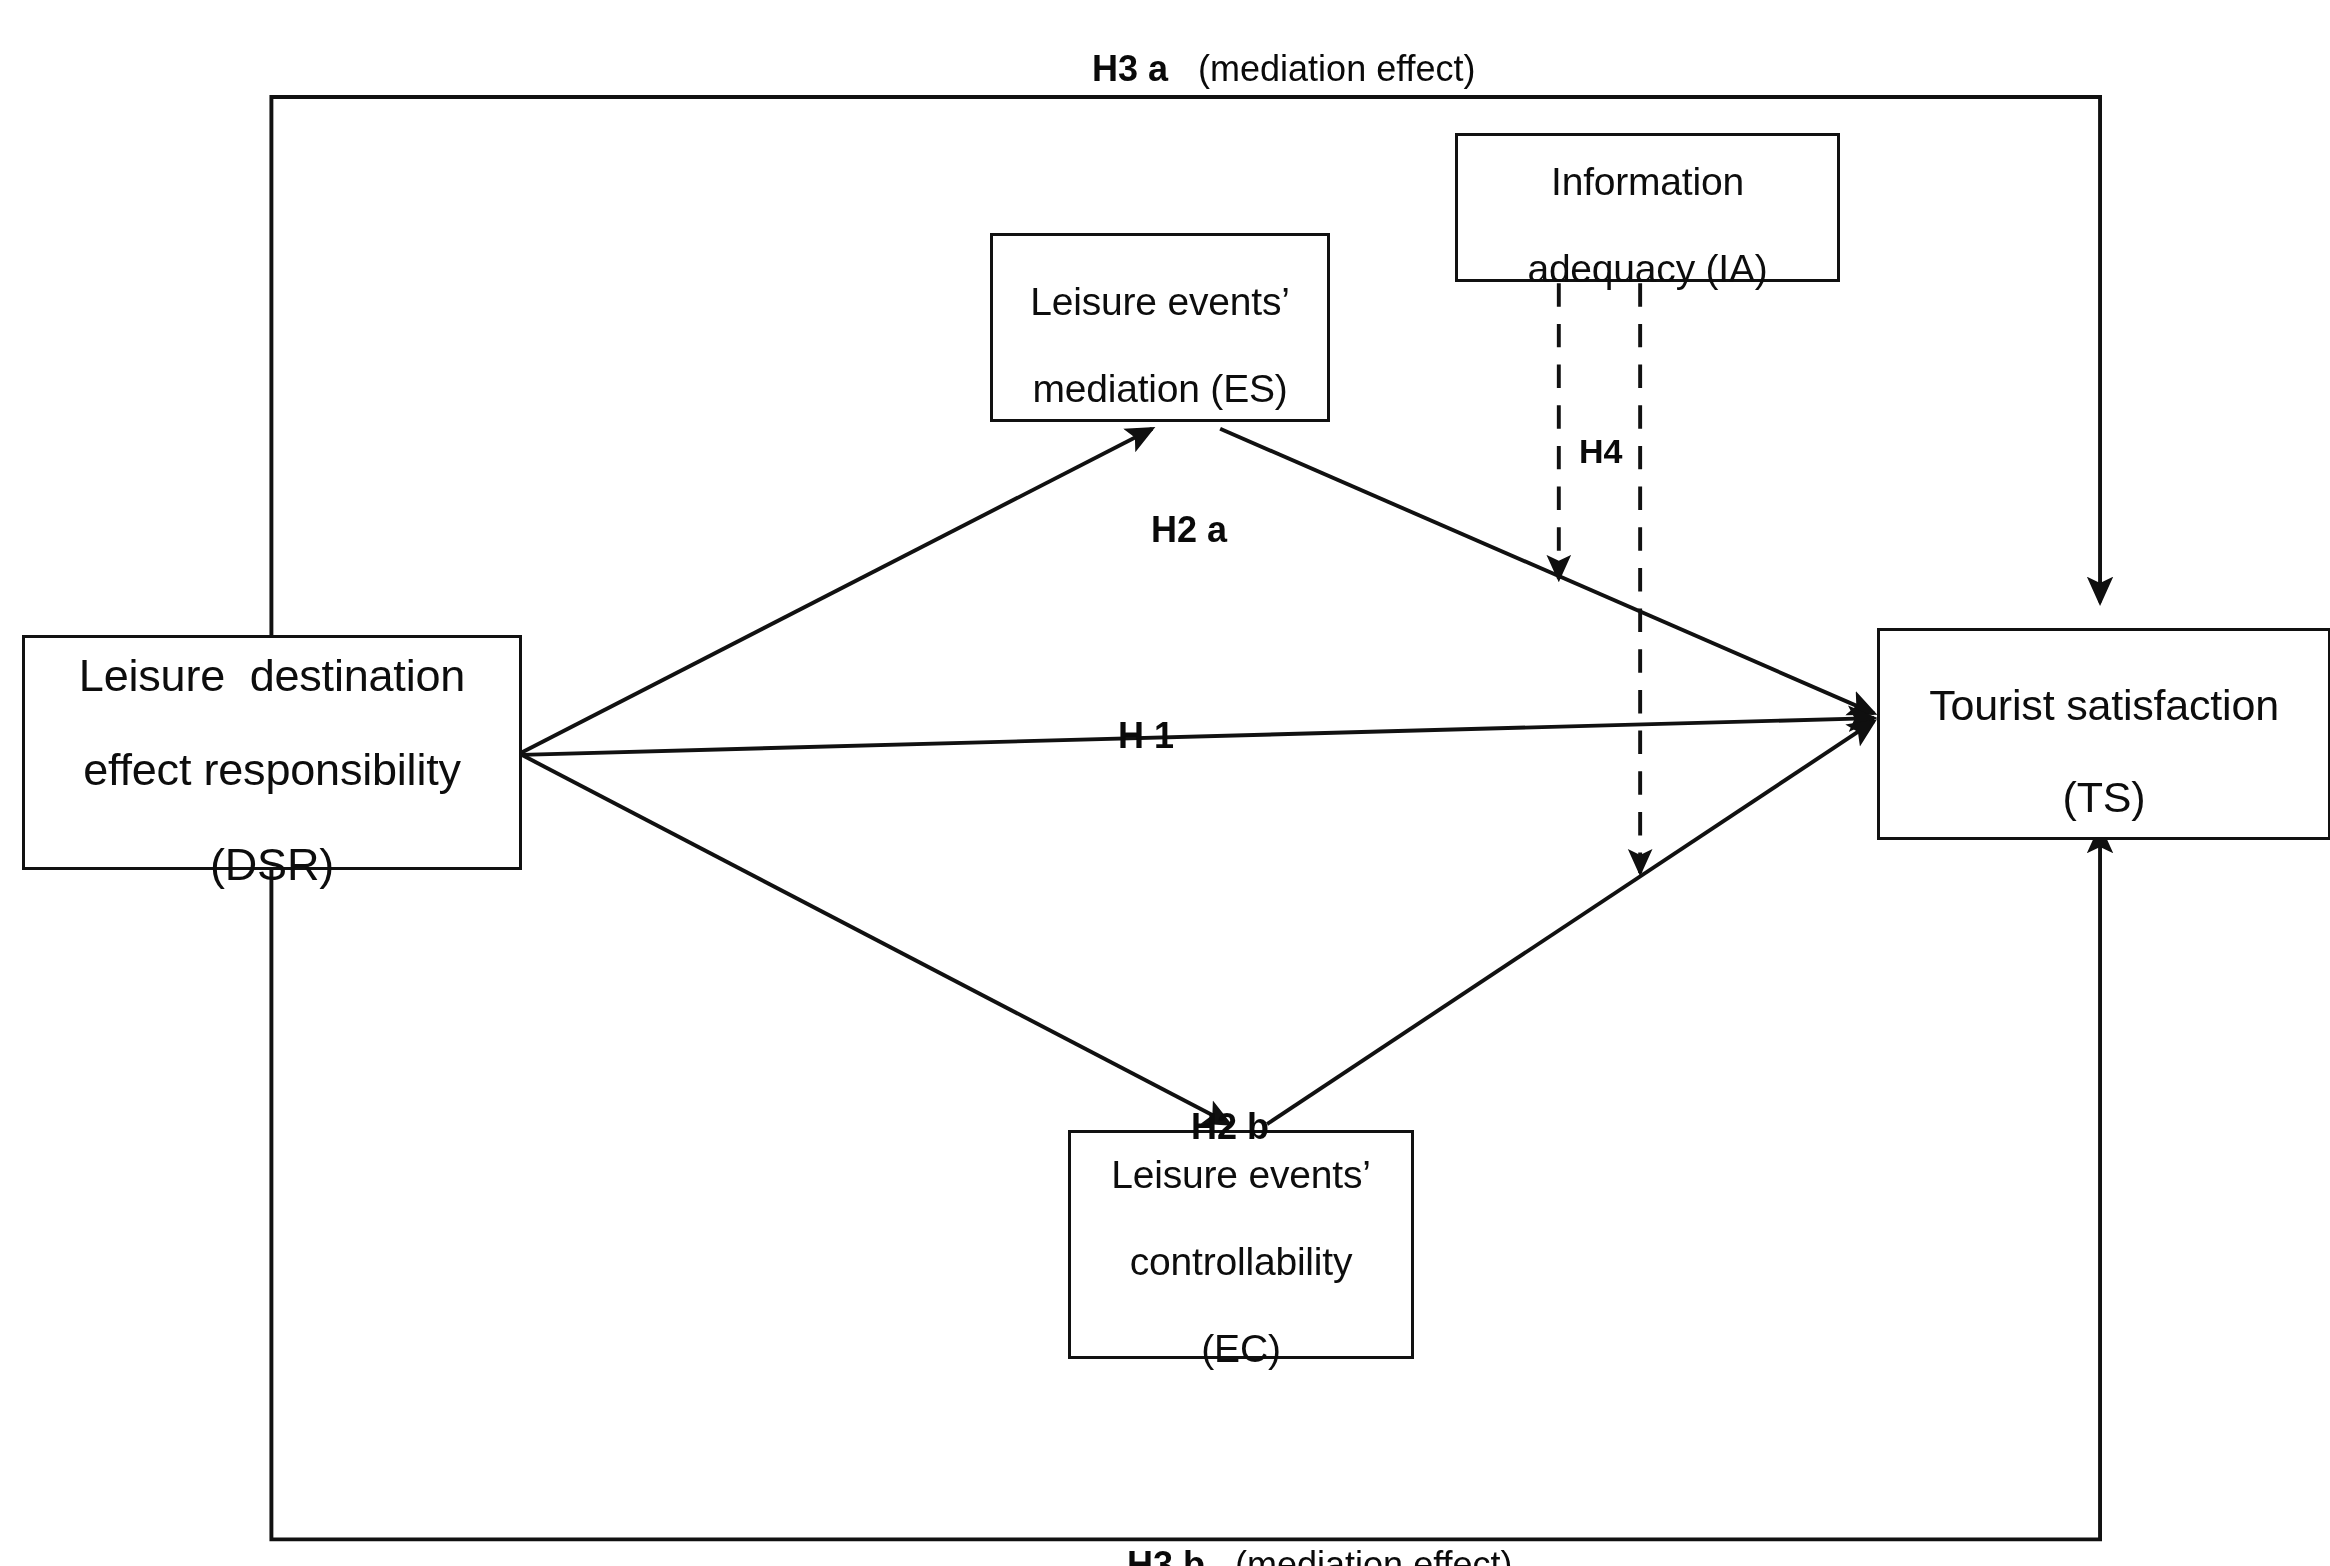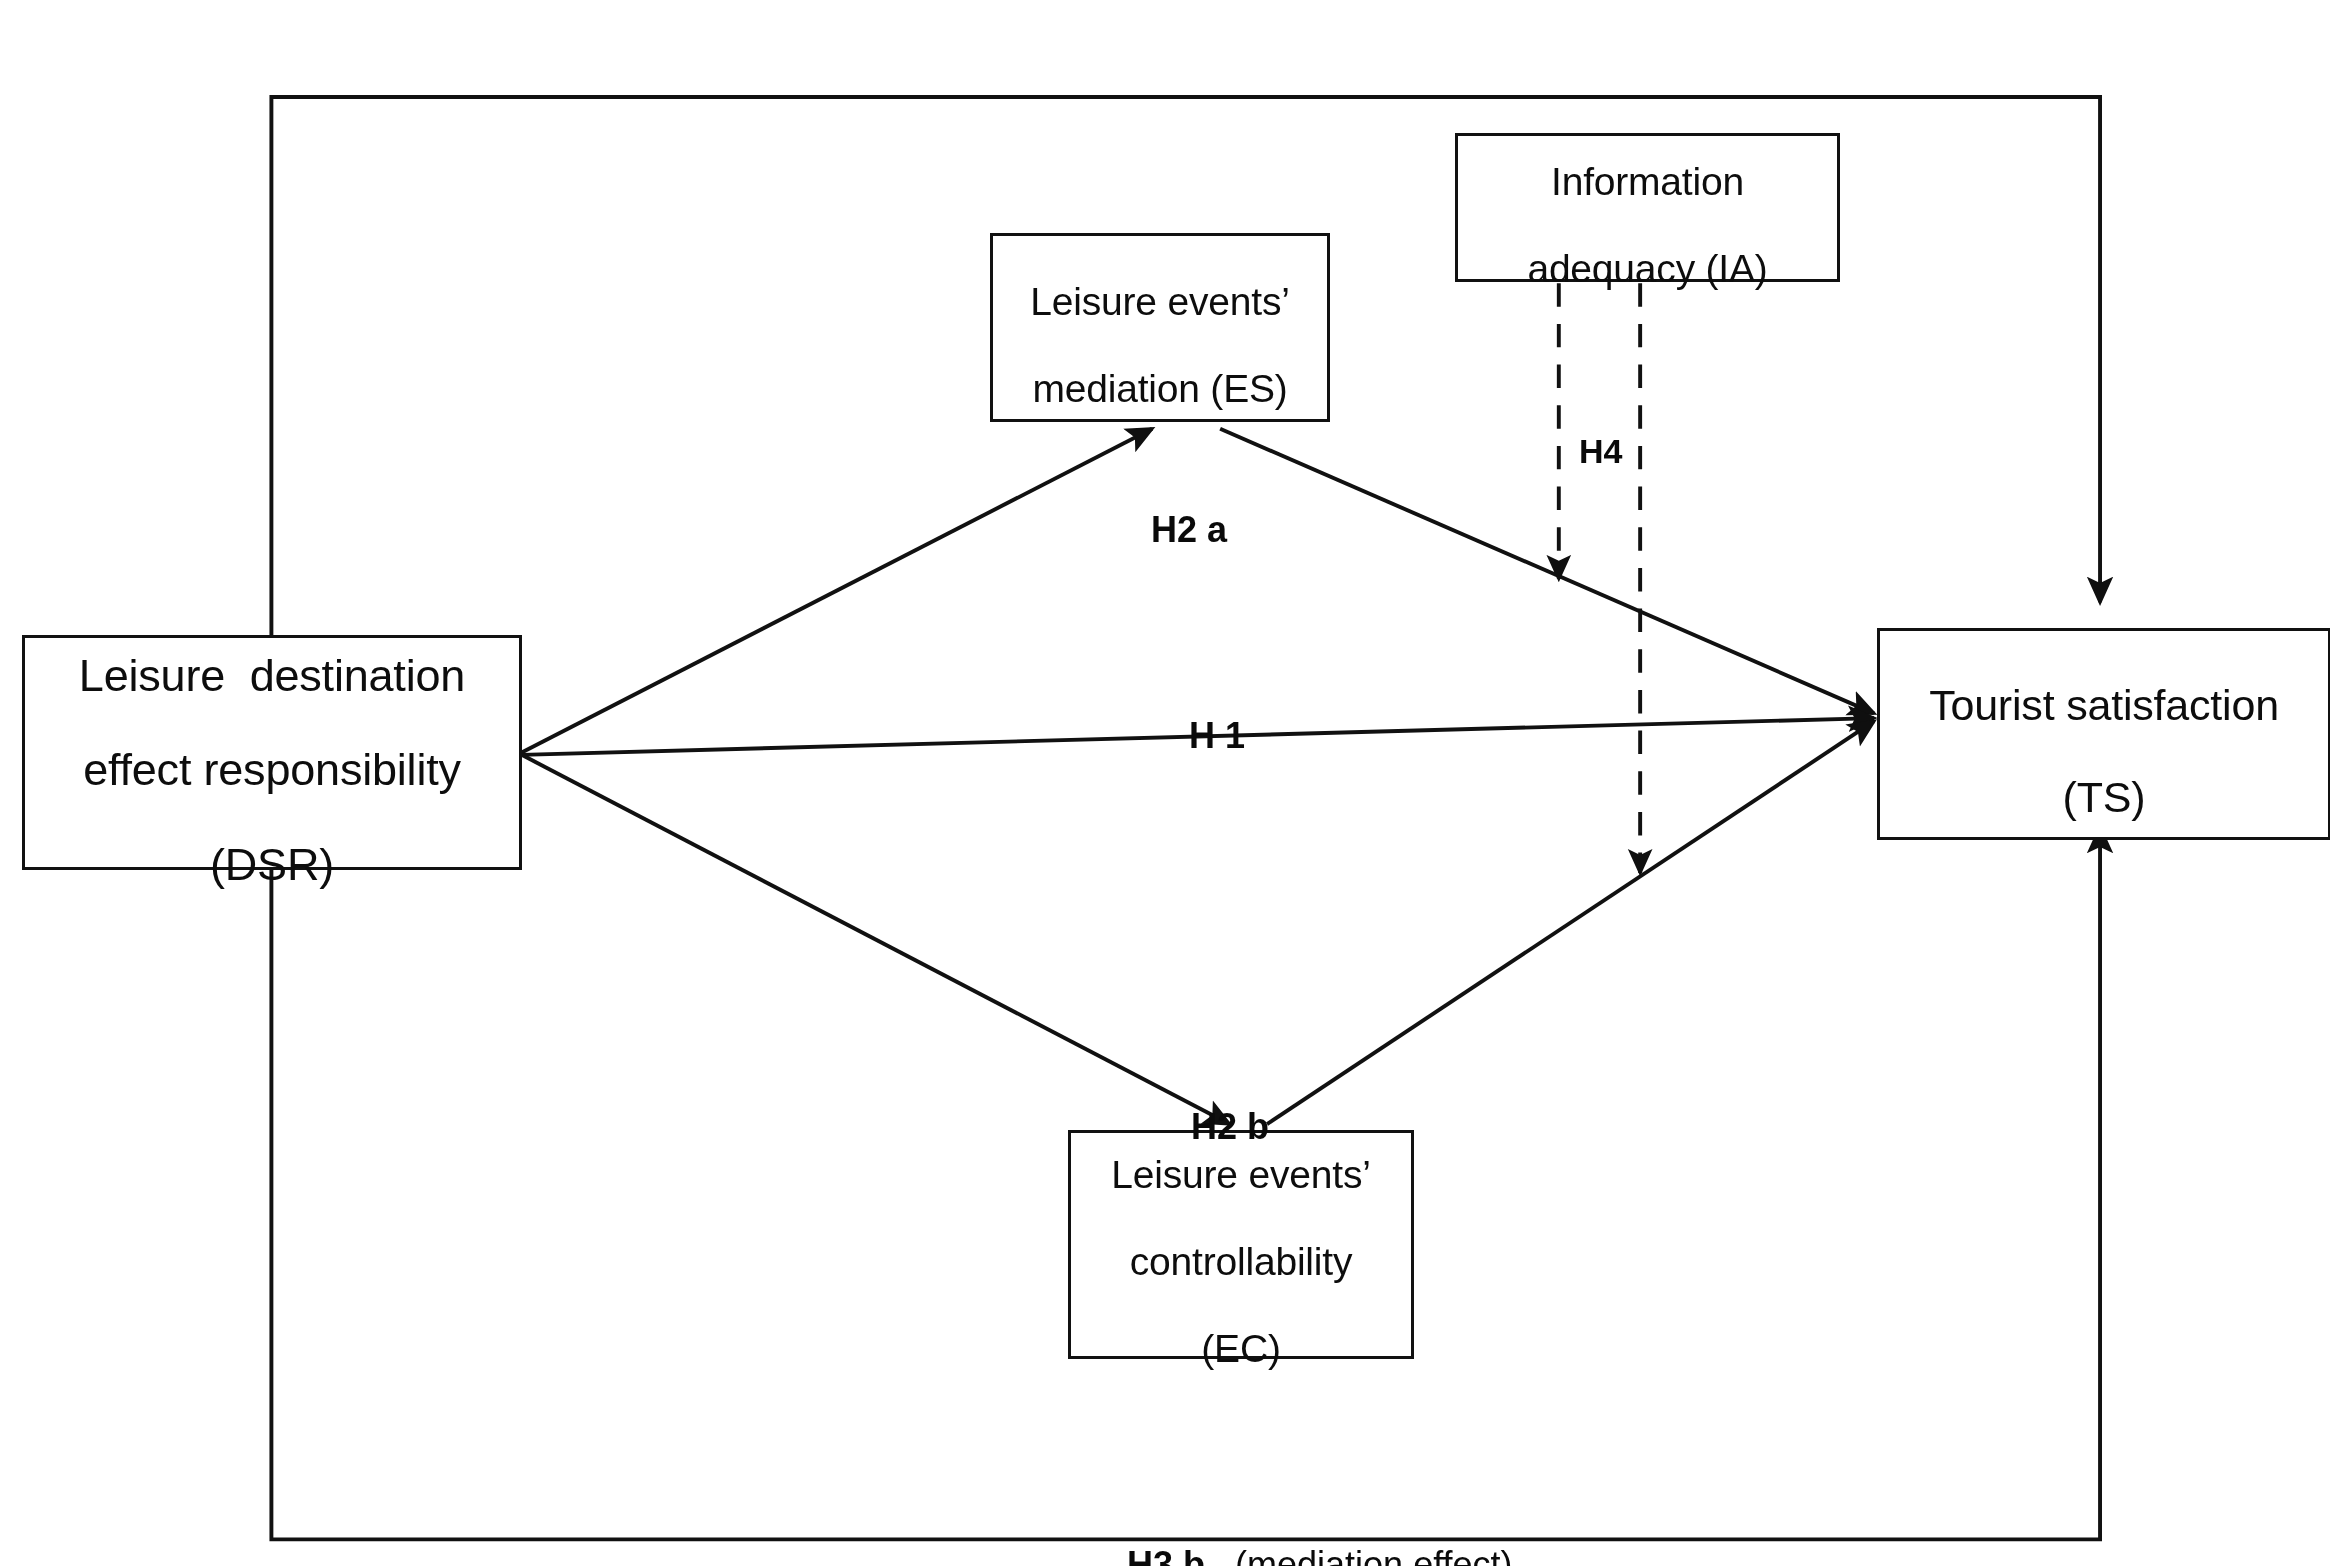--- a/index.html
+++ b/index.html
@@ -61,21 +61,21 @@
   .frame-label {
     position: absolute;
     white-space: pre;
     color: #0a0a0a;
     font-size: 36px;
   }
   .frame-label .bold { font-weight: bold; }
   .frame-label .reg  { font-weight: normal; }
 
   #label-h2a { left: 1151px; top: 465px; }
-  #label-h1  { left: 1189px; top: 671px; }
+  #label-h1  { left: 1118px; top: 671px; }
   #label-h2b { left: 1191px; top: 1062px; }
   #label-h4  { left: 1579px; top: 388px; font-size: 34px; }
   #label-h3a { left: 1052px; top: 6.3px; }
   #label-h3b { left: 1087px; top: 1502px; }
 </style>
 </head>
 <body>
 
 <div id="stage">
 
@@ -154,19 +154,22 @@
   </div>
 
   <div class="path-label hyp-label" id="label-h2a">H2 a</div>
 
   <div class="path-label hyp-label" id="label-h1">H 1</div>
 
   <div class="path-label hyp-label" id="label-h2b">H2 b</div>
 
   <div class="path-label hyp-label" id="label-h4">H4</div>
 
+  <div class="frame-label" id="label-h3a">
+    <span class="bold">H3 a</span><span class="reg">   </span><span class="reg">(mediation effect)</span>
+  </div>
 
   <div class="frame-label" id="label-h3b">
     <span class="bold">H3 b</span><span class="reg">   </span><span class="reg">(mediation effect)</span>
   </div>
 
 </div>
 
 
 </body></html>

